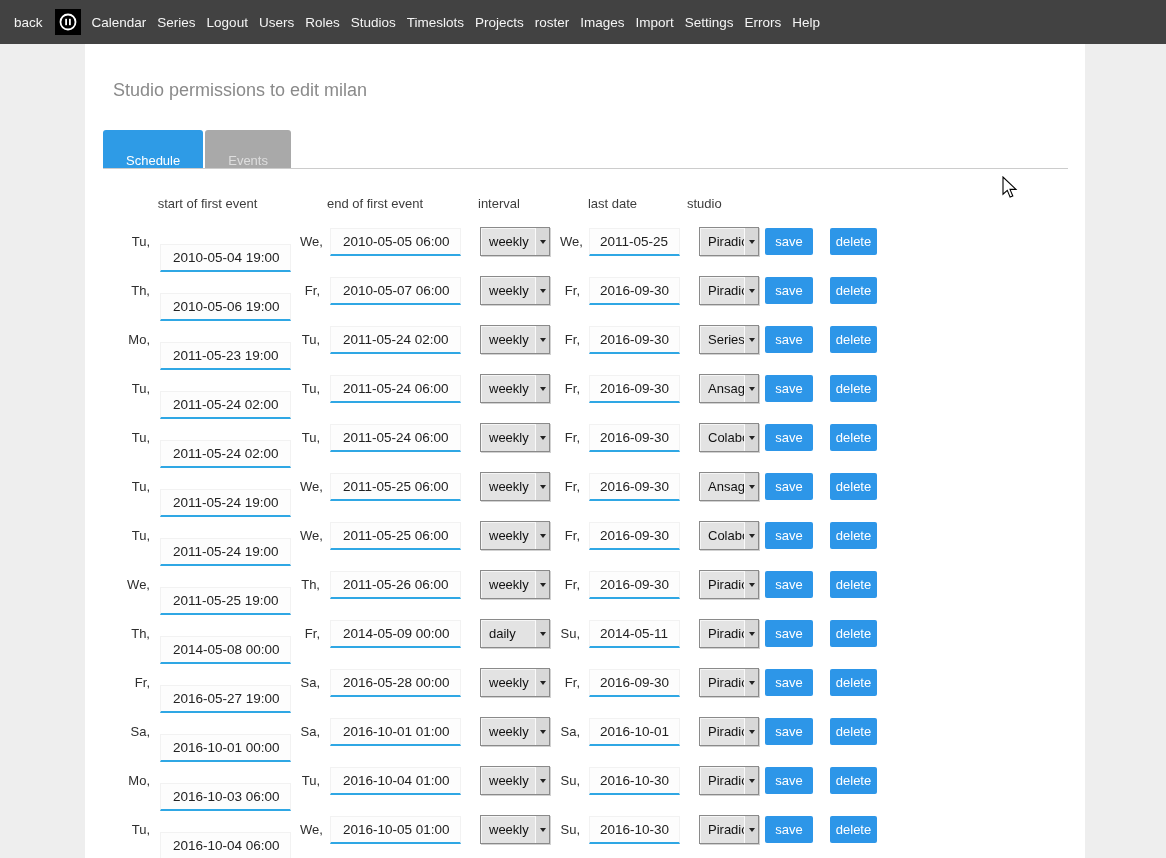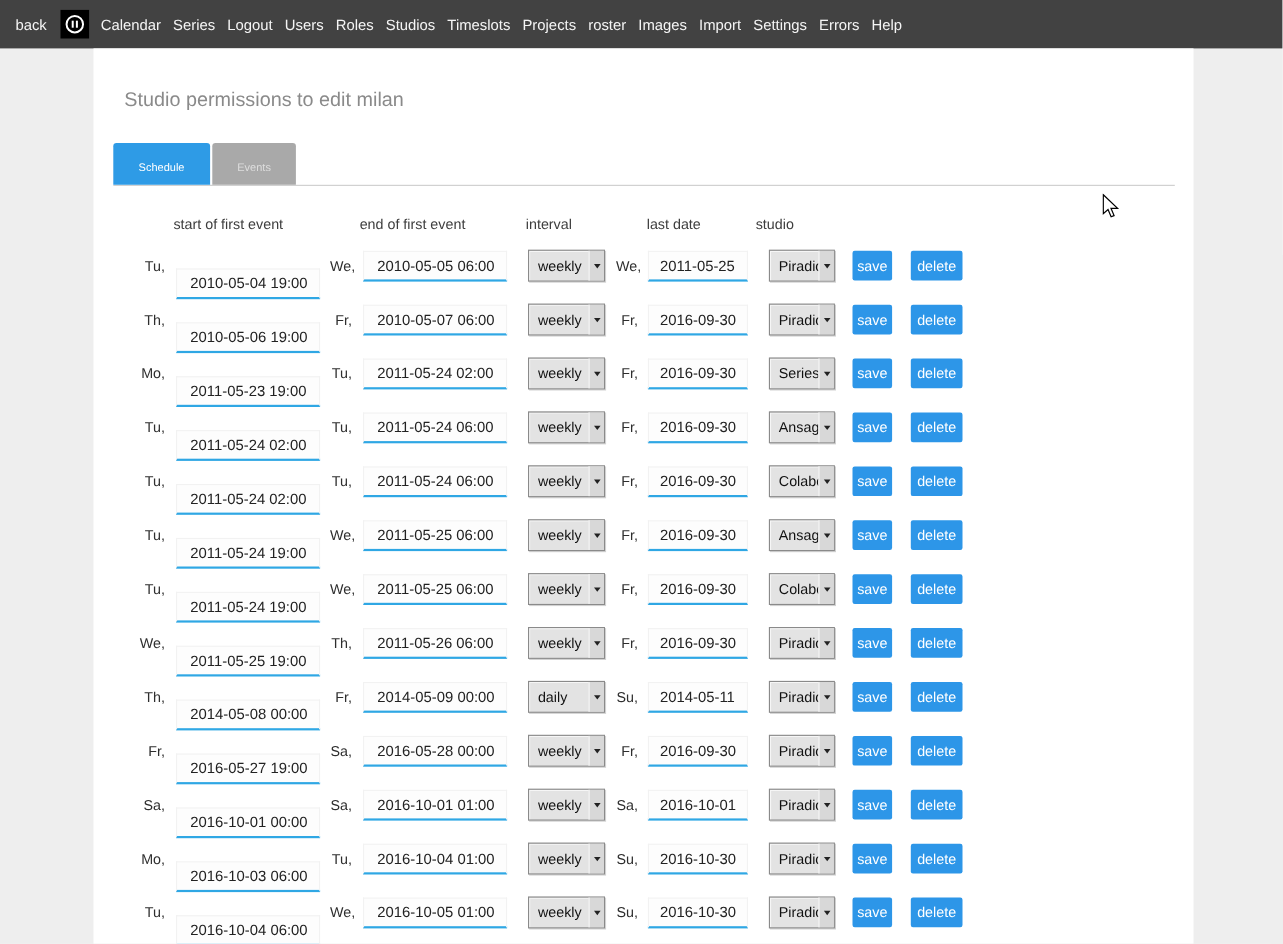--- a/index.html
+++ b/index.html
@@ -24,21 +24,21 @@
   .tri-down { width:0; height:0; border-left:4px solid transparent;
     border-right:4px solid transparent; border-top:5px solid #2b2b2b; }
   .logout { color:#e04b4b; margin-left:12px; cursor:pointer; }
   .username { margin-left:13px; margin-right:10px; }
 
   
   .content { margin-left:85px; width:1000px; min-height:814px; background:#ffffff; }
   .page-title { padding:36px 0 0 28px; font-size:18px; font-weight:400; color:#8a8a8a; }
 
   .tabs { display:flex; margin:29px 0 0 18px; }
-  .tab { height:38px; line-height:38px; padding:4px 23px; font-size:10px;
+  .tab { height:38px; line-height:38px; padding:12px 23px; font-size:13px;
     border-radius:3px 3px 0 0; cursor:pointer; }
   .tab.active { background:#2e9be6; color:#ffffff; }
   .tab.inactive { background:#a9a9a9; color:#dedede; margin-left:2px; }
   .tab-line { border-bottom:1px solid #cccccc; margin:0 17px 0 18px; }
 
   
   .thead { display:flex; margin:27px 0 0 39px; font-size:13px; color:#3d3d3d; }
   .h-start { width:167px; text-align:center; }
   .h-end   { width:168px; text-align:center; }
   .h-int   { width:89px;  padding-left:19px; }
@@ -49,21 +49,21 @@
   .row { display:flex; align-items:center; height:49px; }
   .day { font-size:13px; color:#2e2e2e; }
   .c-day1 { width:26px; text-align:right; }
   .c-in1  { width:131px; margin-left:10px;margin-top:33px; }
   .c-day2 { width:20px; margin-left:9px; text-align:right; }
   .c-in2  { width:131px; margin-left:10px; }
   .c-sel-int { width:70px; margin-left:19px; }
   .c-day3 { width:20px; margin-left:10px; text-align:right; }
   .c-in3  { width:91px; margin-left:9px; }
   .c-sel-stu { width:60px; margin-left:19px; }
-  .c-save { width:36px; margin-left:16px; }
+  .c-save { width:48px; margin-left:6px; }
   .c-del  { width:47px; margin-left:17px; }
 
   .inp { height:28px; border:1px solid #f2f2f2; border-bottom:2px solid #2fa7e4;
     background:#fdfdfd; font-family:"Liberation Sans",sans-serif; font-size:13.5px;
     color:#222; padding-left:12px; outline:none; }
   .c-in3.inp { padding-left:10px; }
 
   .sel { position:relative; height:29px; background:#e3e3e3;
     border:1px solid #8a8a8a; box-shadow:1px 1px 0 rgba(0,0,0,0.18),
     inset 1px 1px 0 #f6f6f6; cursor:pointer; }

